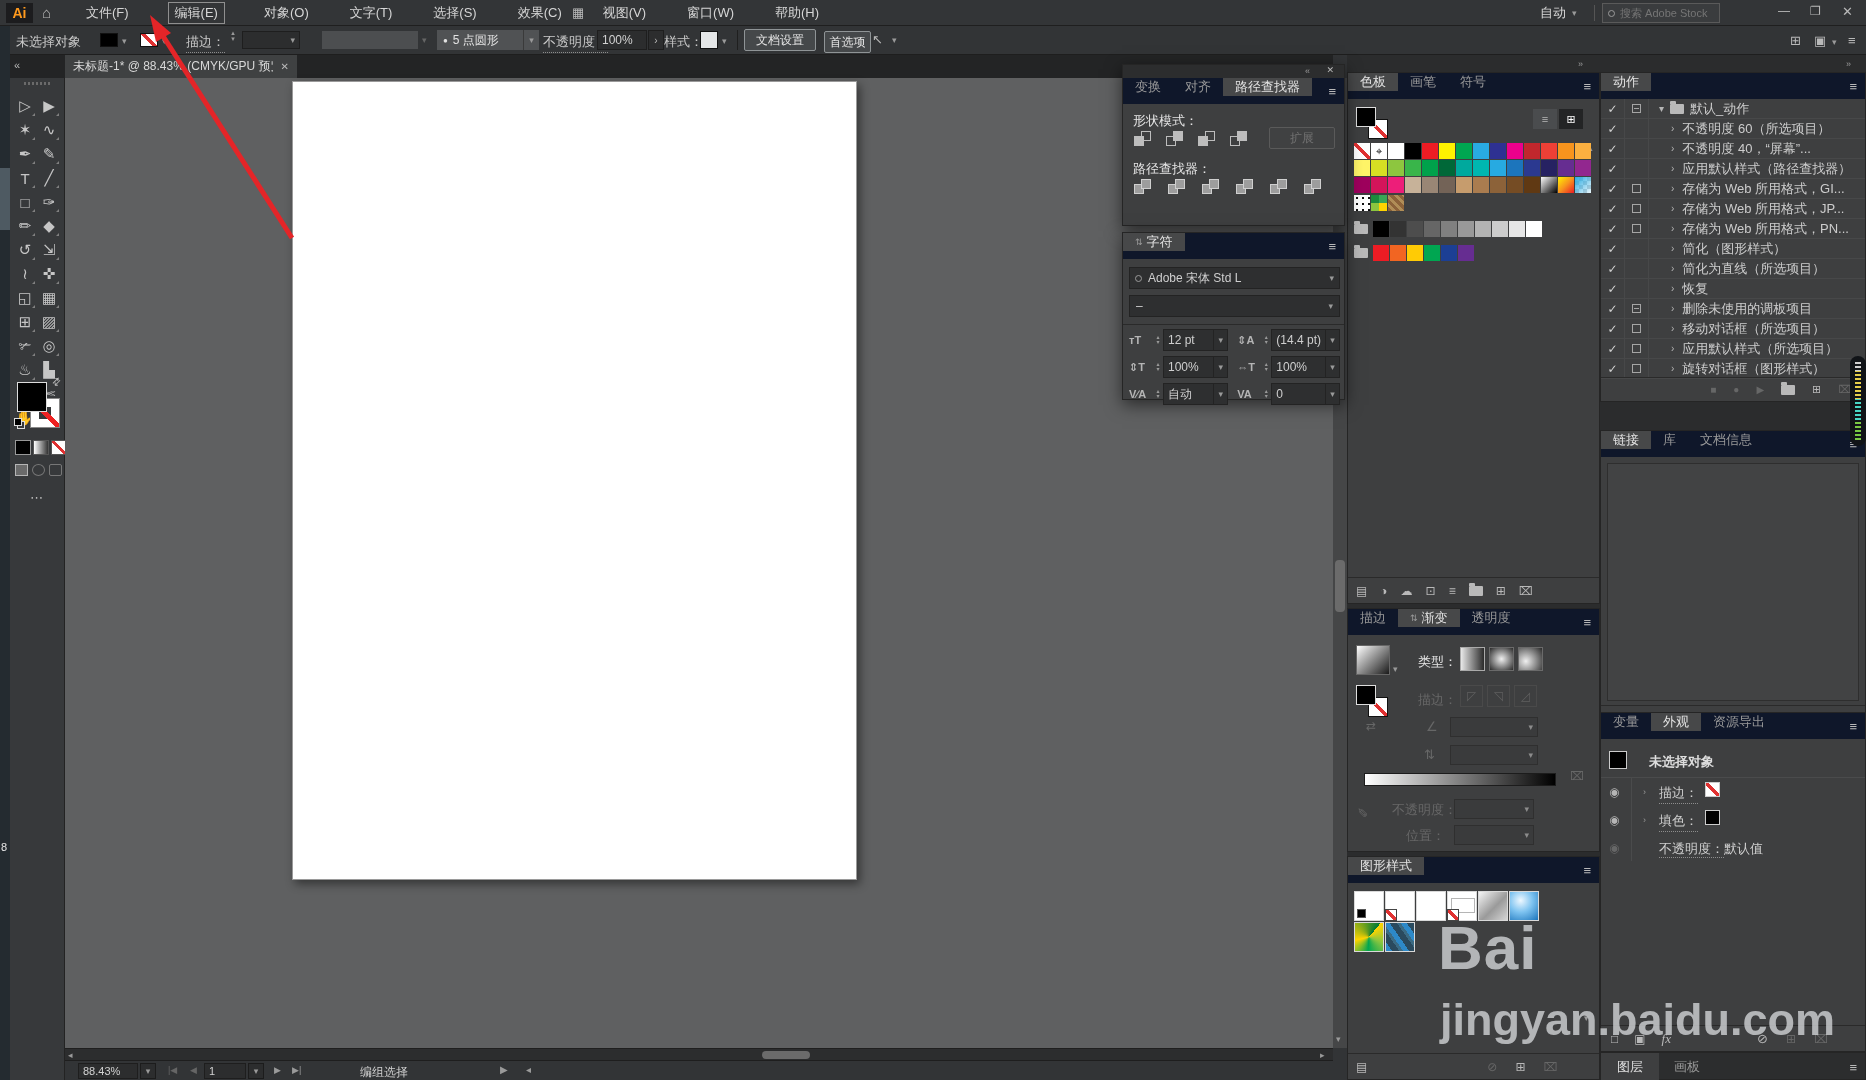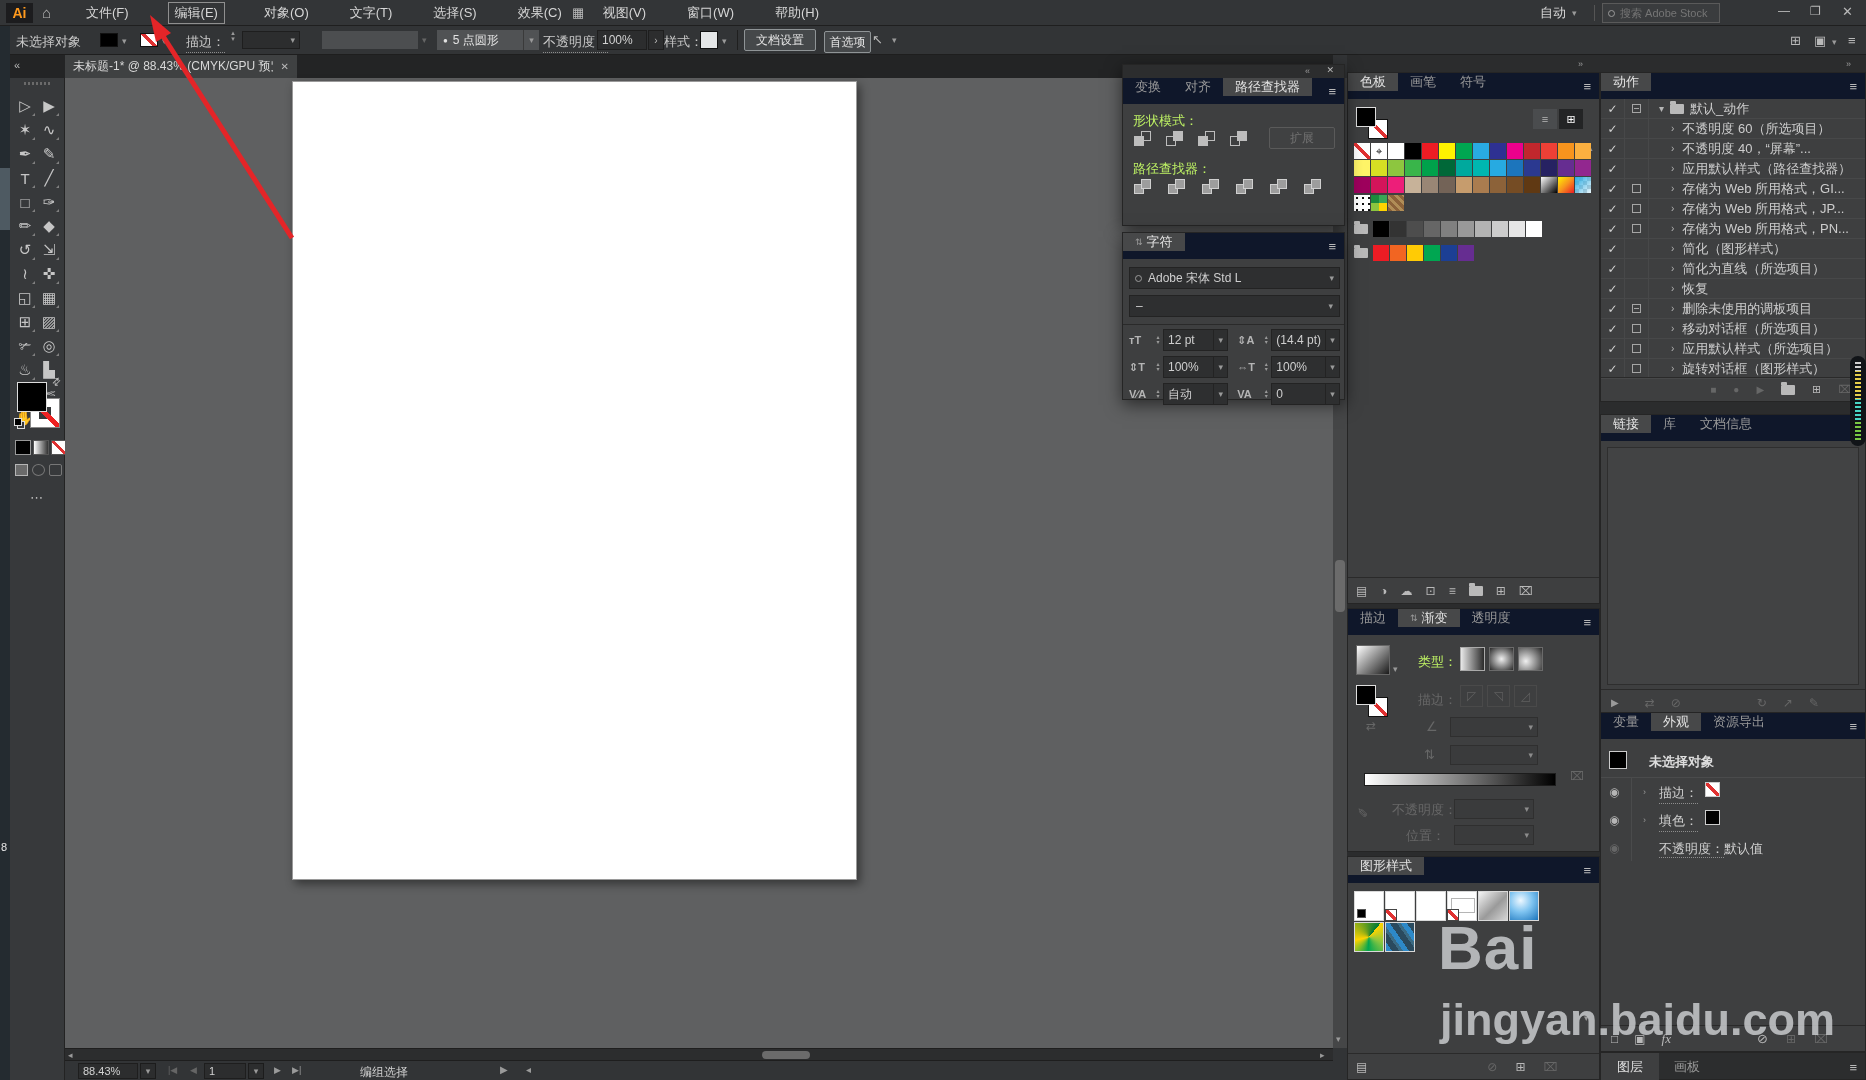--- a/index.html
+++ b/index.html
@@ -43,21 +43,21 @@
 
 #statusbar{position:absolute;left:65px;top:1060px;width:1268px;height:20px;background:#323436;border-top:1px solid #1e1e1e;font-size:11px}
 
 #dockbase{position:absolute;left:1347px;top:55px;width:519px;height:1025px;background:#2b2c2d}
 .panel{position:absolute;background:#3e3f40;border:1px solid #252525;z-index:30}
 .float{z-index:45;box-shadow:0 5px 16px rgba(0,0,0,.55)}
 .tabs{position:absolute;left:0;top:0;right:0;height:26px;background:#0f172a;display:flex;align-items:flex-start}
 .tab{display:flex;align-items:center;padding:0 12px;color:#999;font-size:13px;white-space:nowrap}
 .tab.on{background:#474849;color:#e2e2e2}
 .pmenu{position:absolute;right:8px;top:6px;color:#b9b9b9;font-size:13px}
-.plabel{position:absolute;font-size:13px;color:#bef264;white-space:nowrap}
+.plabel{position:absolute;font-size:13px;color:#e5e5e5;white-space:nowrap}
 
 .sq2{position:relative;width:20px;height:17px;display:inline-block}
 .sq2 i{position:absolute;width:10px;height:10px;border:1px solid #bdbdbd}
 .sq2 i:first-child{left:1px;top:6px;background:#bdbdbd}
 .sq2 i:last-child{left:8px;top:1px;background:transparent}
 .sq2.vB i:first-child{background:transparent}
 .sq2.vB i:last-child{background:#bdbdbd}
 .sq2.vC i{background:#9d9d9d;border-color:#cfcfcf}
 
 .cell{width:16px;height:16px}
@@ -651,21 +651,21 @@
     <div class="abs flex" style="left:0;bottom:0;width:100%;height:24px;border-top:1px solid #2a2a2a;justify-content:flex-end;gap:17px;padding-right:14px">
       <span class="dim" style="font-size:10px">■</span>
       <span class="dim" style="font-size:10px">●</span>
       <span class="dim" style="font-size:10px">▶</span>
       <span class="fold"></span>
       <span class="ico" style="font-size:11px">⊞</span>
       <span class="dim" style="font-size:11px">⌧</span>
     </div>
   </div>
 
-  <div class="panel" style="left:1600px;top:414px;width:266px;height:302px">
+  <div class="panel" style="left:1600px;top:430px;width:266px;height:302px">
     <div class="tabs">
       <div class="tab on">链接</div>
       <div class="tab">库</div>
       <div class="tab">文档信息</div>
     </div>
     <span class="pmenu">≡</span>
     <div class="abs" style="left:6px;top:32px;width:252px;height:238px;background:#424344;border:1px solid #2e2e2e"></div>
     <div class="abs flex" style="left:0;bottom:0;width:100%;height:26px;border-top:1px solid #2a2a2a;padding:0 10px">
       <span class="chev" style="font-size:10px">▶</span>
       <span class="dim" style="font-size:12px;margin-left:26px">⇄</span>

